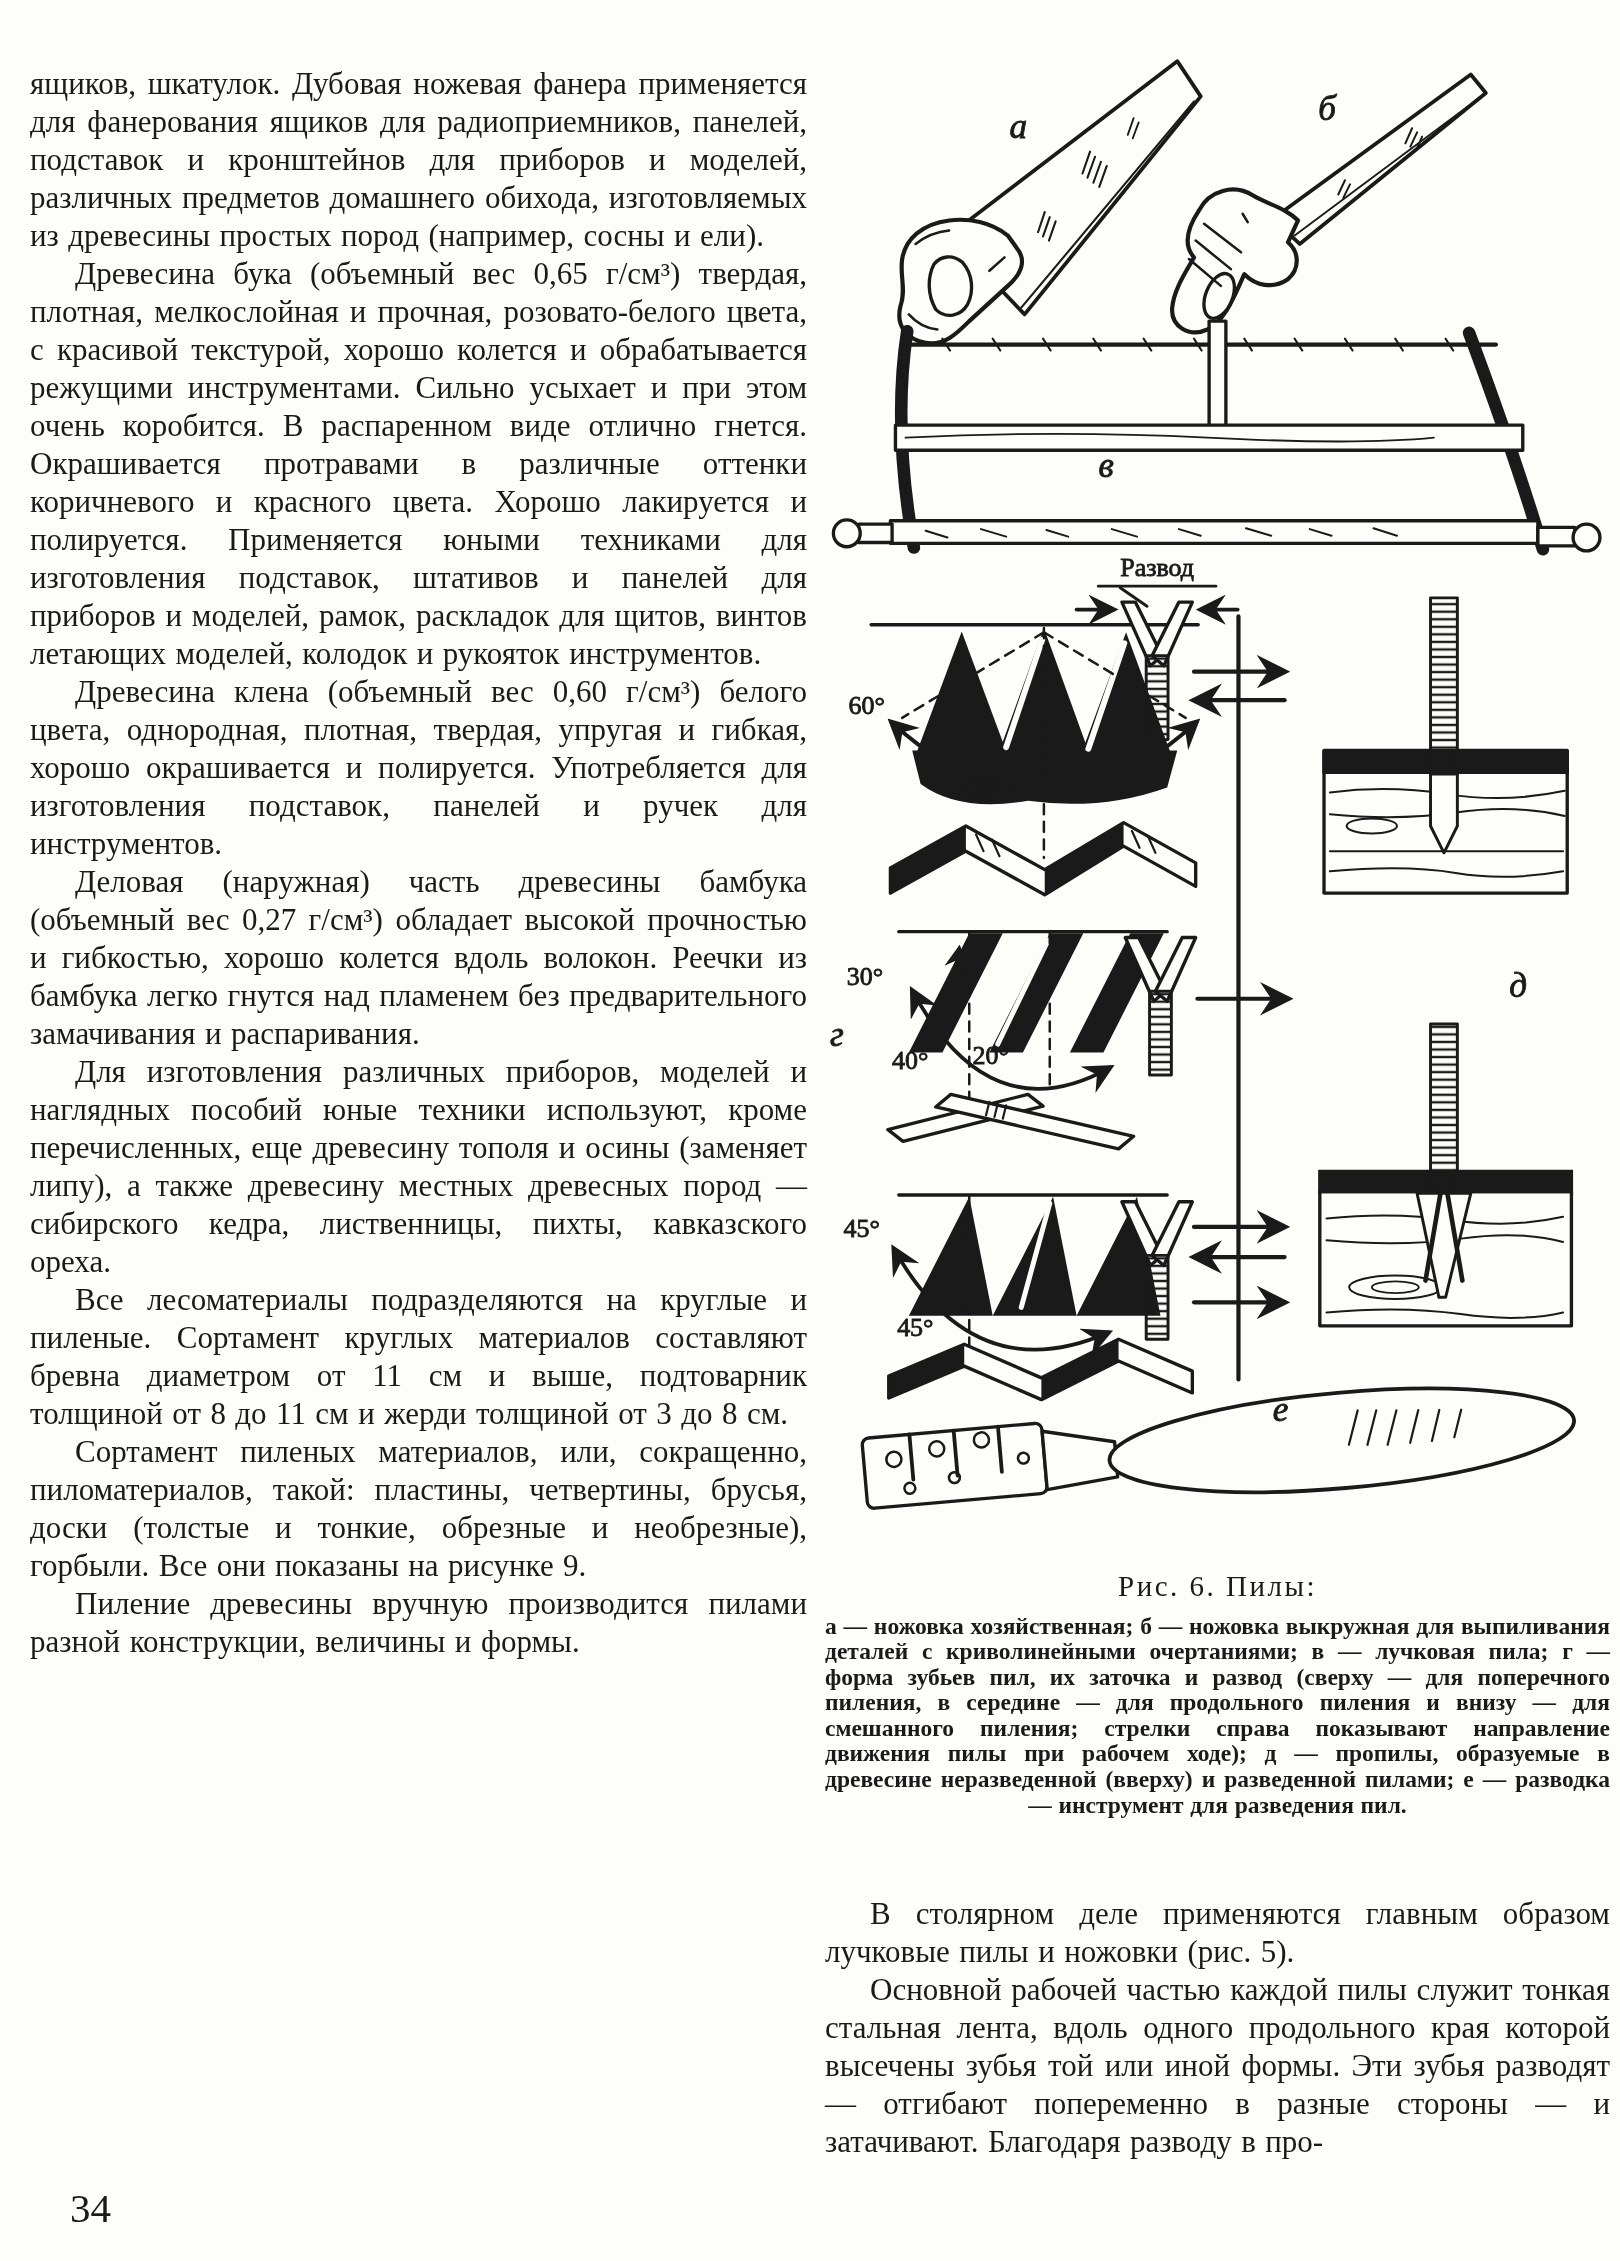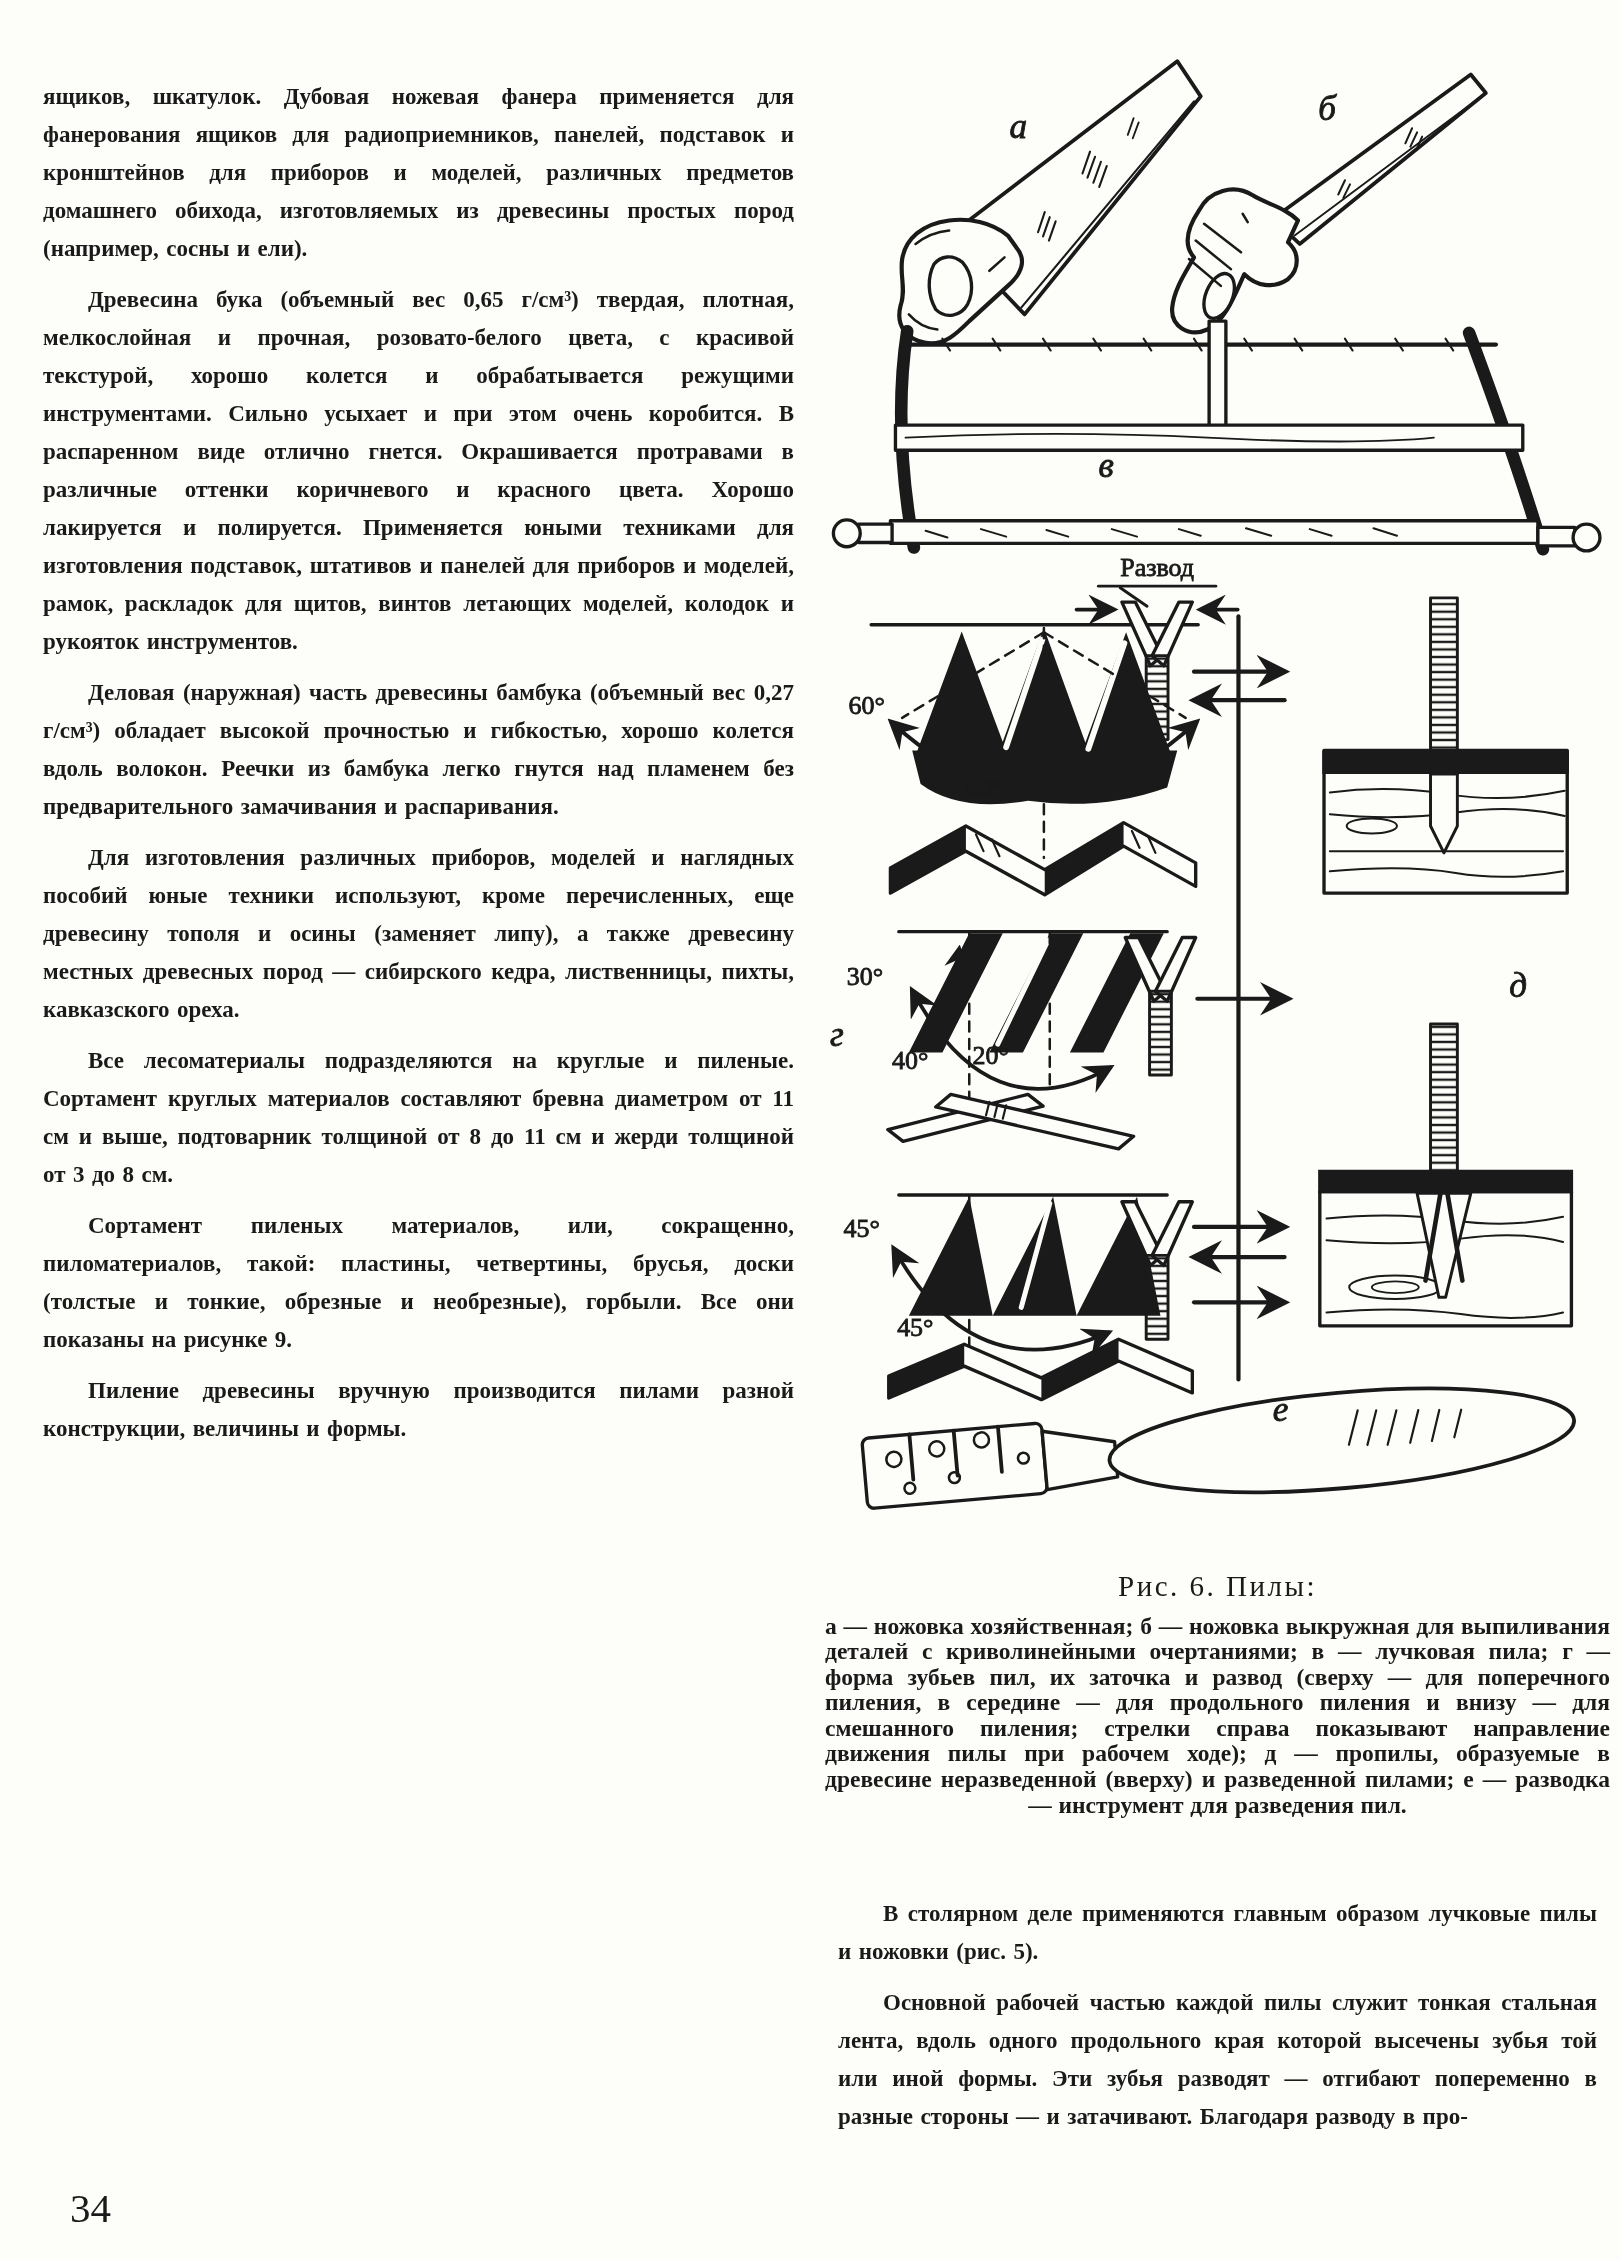--- a/index.html
+++ b/index.html
@@ -5,22 +5,22 @@
   html,body{margin:0;padding:0;}
   .page{
     position:relative;width:1620px;height:2261px;overflow:hidden;
     background:#fdfdfa;color:#1a1a1a;
     font-family:"Liberation Serif",serif;
   }
   .col{position:absolute;}
   .left-col{left:30px;top:65px;width:777px;}
   .right-col{left:825px;top:18.5px;width:785px;}
   .body-text p{
-    margin:13px;font-size:23px;line-height:38px;text-align:justify;
-    text-indent:45px;word-spacing:1.7px;font-weight:bold;
+    margin:0;font-size:31px;line-height:38px;text-align:justify;
+    text-indent:45px;word-spacing:1.7px;
   }
   .body-text p.cont{text-indent:0;}
   .section-heading{
     margin:49px 0 44px 0;text-align:center;font-weight:bold;
     font-size:34px;letter-spacing:14.3px;text-indent:0;
   }
   .page-number{position:absolute;left:34px;top:2184px;font-size:41px;margin-left:36px;}
   .figure-block{width:785px;}
   .fig-caption-title{
     margin-top:37px;text-align:center;font-size:29px;letter-spacing:2.5px;
@@ -39,20 +39,21 @@
   }
 </style>
 </head>
 <body>
 
 <div class="page">
 
   <div class="col left-col body-text">
     <p class="cont">ящиков, шкатулок. Дубовая ножевая фанера применяется для фанерования ящиков для радиоприемников, панелей, подставок и кронштейнов для приборов и моделей, различных предметов домашнего обихода, изготовляемых из древесины простых пород (например, сосны и ели).</p>
     <p>Древесина бука (объемный вес 0,65 г/см³) твердая, плотная, мелкослойная и прочная, розовато-белого цвета, с красивой текстурой, хорошо колется и обрабатывается режущими инструментами. Сильно усыхает и при этом очень коробится. В распаренном виде отлично гнется. Окрашивается протравами в различные оттенки коричневого и красного цвета. Хорошо лакируется и полируется. Применяется юными техниками для изготовления подставок, штативов и панелей для приборов и моделей, рамок, раскладок для щитов, винтов летающих моделей, колодок и рукояток инструментов.</p>
+    <p>Древесина клена (объемный вес 0,60 г/см³) белого цвета, однородная, плотная, твердая, упругая и гибкая, хорошо окрашивается и полируется. Употребляется для изготовления подставок, панелей и ручек для инструментов.</p>
     <p>Деловая (наружная) часть древесины бамбука (объемный вес 0,27 г/см³) обладает высокой прочностью и гибкостью, хорошо колется вдоль волокон. Реечки из бамбука легко гнутся над пламенем без предварительного замачивания и распаривания.</p>
     <p>Для изготовления различных приборов, моделей и наглядных пособий юные техники используют, кроме перечисленных, еще древесину тополя и осины (заменяет липу), а также древесину местных древесных пород — сибирского кедра, лиственницы, пихты, кавказского ореха.</p>
     <p>Все лесоматериалы подразделяются на круглые и пиленые. Сортамент круглых материалов составляют бревна диаметром от 11 см и выше, подтоварник толщиной от 8 до 11 см и жерди толщиной от 3 до 8 см.</p>
     <p>Сортамент пиленых материалов, или, сокращенно, пиломатериалов, такой: пластины, четвертины, брусья, доски (толстые и тонкие, обрезные и необрезные), горбыли. Все они показаны на рисунке 9.</p>
     <p>Пиление древесины вручную производится пилами разной конструкции, величины и формы.</p>
   </div>
 
   <div class="page-number">34</div>
 
   <div class="col right-col">

